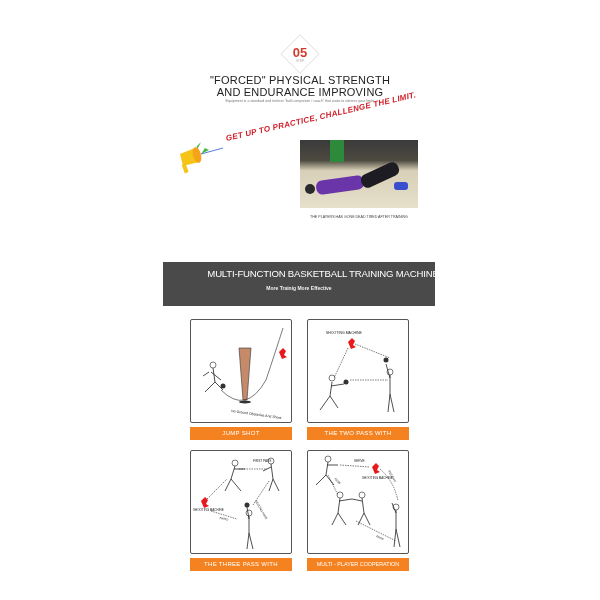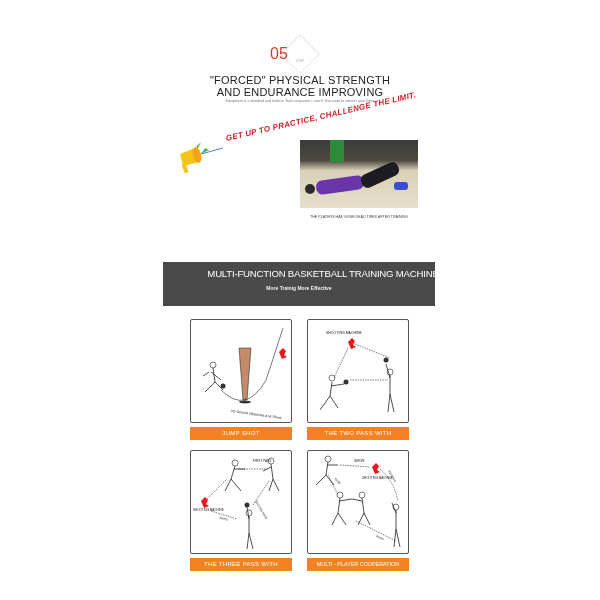--- a/index.html
+++ b/index.html
@@ -1,21 +1,21 @@
 <!DOCTYPE html>
 <html><head>
 <meta charset="utf-8">
 <style>
   html, body { margin:0; padding:0; background:#ffffff; }
   body { width:600px; height:600px; position:relative; overflow:hidden; font-family:"Liberation Sans", sans-serif; }
   .abs { position:absolute; }
 
   
   .badge { left:286px; top:40px; width:26px; height:26px; transform:rotate(45deg); border:1px solid #e4e4e4; background:#fff; }
-  .badge-num { left:270px; top:45px; width:60px; color:#d33a2c; font-size:16px; font-weight:normal; }
+  .badge-num { left:270px; top:45px; width:60px; text-align:center; color:#d33a2c; font-size:13px; font-weight:bold; }
   .badge-sub { left:270px; top:59px; width:60px; text-align:center; color:#aaa; font-size:3px; }
 
   .title { left:150px; width:300px; text-align:center; color:#222; font-size:11px; letter-spacing:0.2px; }
   .title1 { top:74px; }
   .title2 { top:86px; }
   .subtitle { left:170px; top:99px; width:260px; text-align:center; color:#777; font-size:3.6px; }
 
   .slogan { left:227px; top:134px; color:#d0202a; font-size:8px; font-weight:bold; font-style:italic; transform:rotate(-13deg); transform-origin:left bottom; white-space:nowrap; letter-spacing:0.3px; }
 
   .megaphone { left:175px; top:140px; width:50px; height:40px; }

